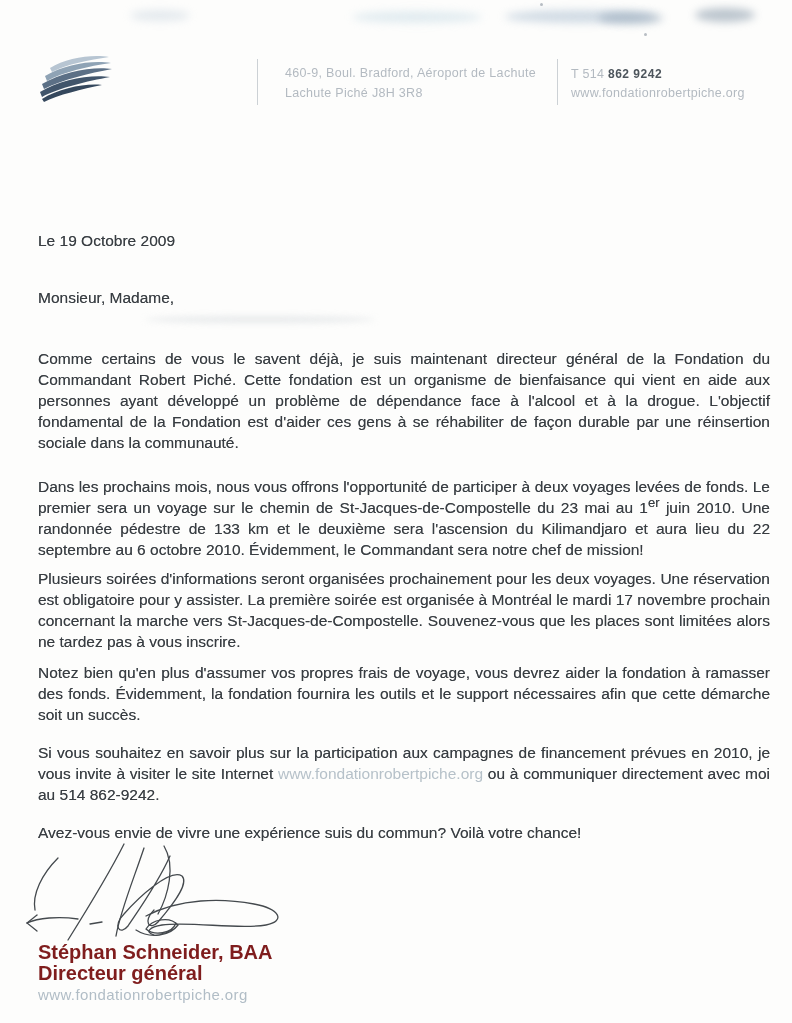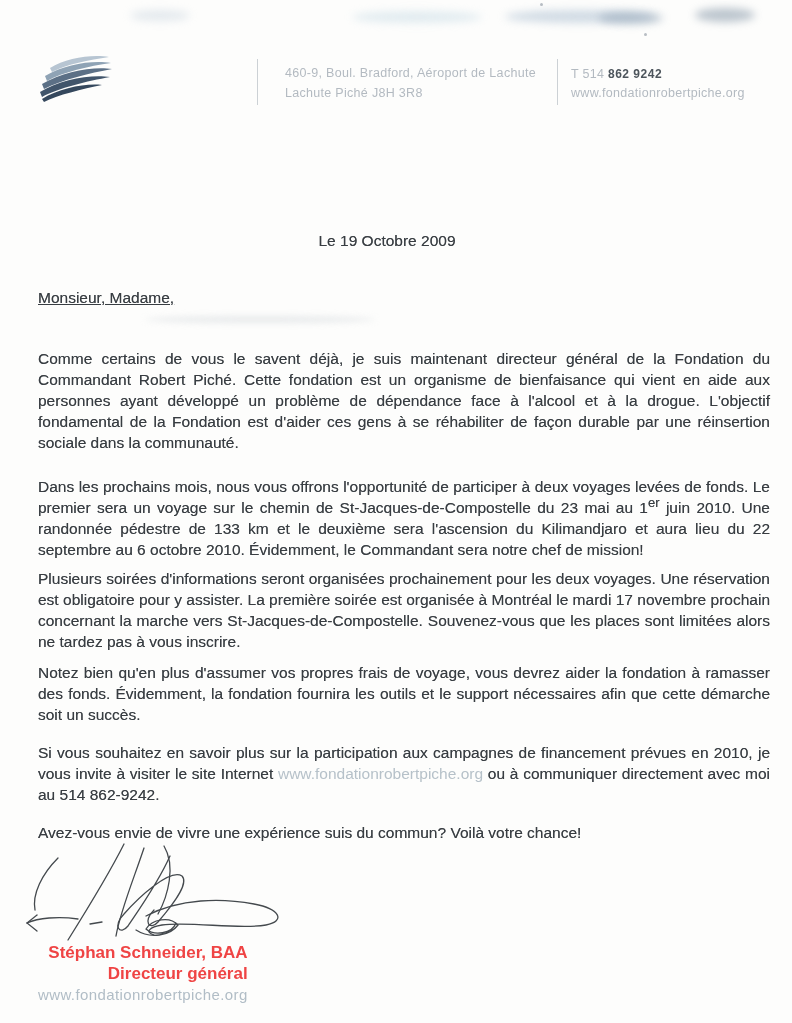--- a/index.html
+++ b/index.html
@@ -37,36 +37,36 @@
   .hdr-address { position:absolute; left:285px; top:9px; font-size:12.5px; line-height:20px; color:#b3bac1; letter-spacing:.3px; }
   .hdr-contact { position:absolute; left:571px; top:11px; font-size:12.5px; line-height:19px; color:#b3bac1; letter-spacing:.3px; }
   .hdr-contact .phone-number { color:#4d555c; font-weight:700; font-size:12px; letter-spacing:.5px; }
 
   
   .letter-body {
     position:absolute; left:38px; top:230px; width:732px;
     font-size:15.5px; line-height:21px;
     text-shadow:0 0 .4px rgba(56,61,66,.65);
   }
-  .date-line { text-align:center; padding-right:34px; margin-bottom:36px; }
-  .salutation { margin-bottom:40px;text-decoration:underline; }
+  .date-line { text-align:left; padding-right:34px; margin-bottom:36px; }
+  .salutation { margin-bottom:40px; }
   .para { text-align:justify; }
   .p1 { margin-bottom:23px; }
   .p2 { margin-bottom:8px; }
   .p3 { margin-bottom:10px; }
   .p4 { margin-bottom:17px; }
   .p5 { margin-bottom:17px; }
   .p6 { margin-bottom:0; }
   sup { font-size:13px; vertical-align:super; line-height:0; }
   .inline-url { color:#b6c1c9; text-shadow:none; }
 
   
   .signature-scribble { position:absolute; left:18px; top:836px; pointer-events:none; }
   .sig-block { position:absolute; left:38px; top:942px; line-height:21px; }
-  .sig-name, .sig-title { font-weight:700; font-size:17px; color:#ef4444;text-align:right; }
+  .sig-name, .sig-title { font-weight:700; font-size:20px; color:#7f1d1d; }
   .sig-url { font-size:15px; color:#b1bdc6; letter-spacing:.4px; }
 </style>
 </head>
 <body>
 
 <div class="page">
 
   <div class="smudge sm1"></div>
   <div class="smudge sm2"></div>
   <div class="smudge sm3"></div>

